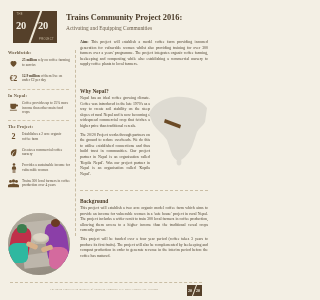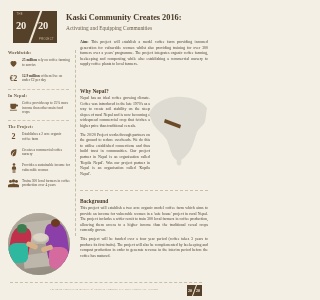--- a/index.html
+++ b/index.html
@@ -157,21 +157,21 @@
 
   <div class="header">
     <div class="logo-box">
       <div class="logo-slash"></div>
       <span class="logo-the">THE</span>
       <span class="logo-20-left">20</span>
       <span class="logo-20-right">20</span>
       <span class="logo-project">PROJECT</span>
     </div>
     <div class="title-wrap">
-      <div class="doc-title">Kaski Community Creates 2016:</div>
+      <div class="doc-title">Trains Community Project 2016:</div>
       <div class="doc-subtitle">Activating and Equipping Communities</div>
     </div>
   </div>
 
   <div class="main">
     <p class="aim-para"><b>Aim:</b> <span>This project will establish a model coffee farm providing incomed generation for vulnerable women whilst also providing training for over 300 farmers over a years' programme. The project integrates organic coffee farming, beekeeping and composting while also establishing a commercial nursery to supply coffee plants to local farmers.</span></p>
   </div>
 
   <div class="vrule"></div>
 

